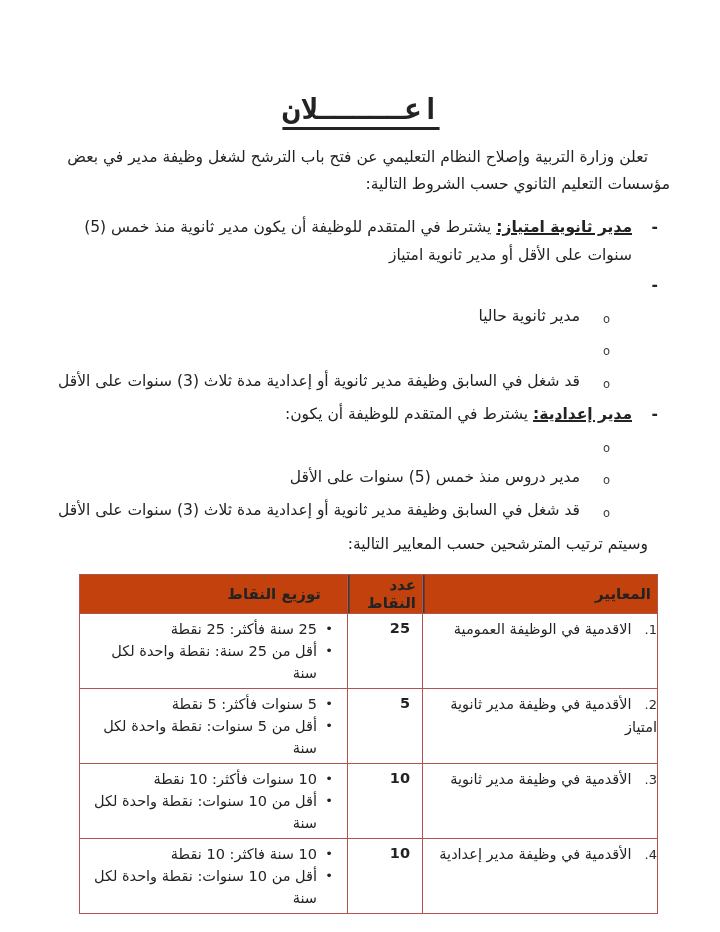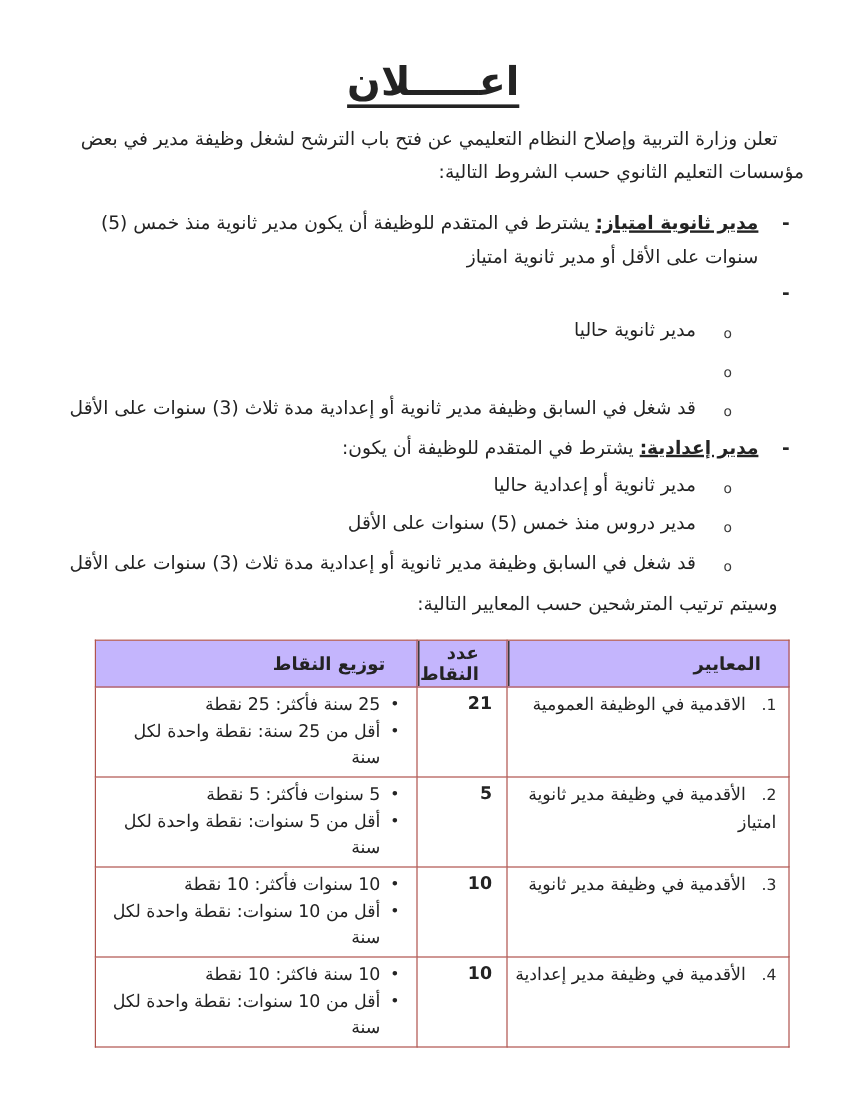--- a/index.html
+++ b/index.html
@@ -5,21 +5,21 @@
   html,body{margin:0;padding:0;}
   body{
     width:720px;height:932px;overflow:hidden;background:#ffffff;
     font-family:"DejaVu Sans",sans-serif;
     direction:rtl;color:#232323;
     -webkit-font-smoothing:antialiased;
   }
   .page{padding:0 50px 0 52px;position:relative;height:932px;box-sizing:border-box;}
 
   
-  .title{margin-top:48px;text-align:center;font-size:33px;font-weight:bold;letter-spacing:1px;}
+  .title{margin-top:92px;text-align:center;font-size:29px;font-weight:bold;letter-spacing:1px;font-family:Liberation Mono, monospace;}
   .title .u{text-decoration:underline;text-decoration-thickness:2.5px;text-underline-offset:8px;}
 
   
   .intro{font-size:15.5px;line-height:27.5px;text-indent:22px;}
 
   
   .conds{margin-top:6px;font-size:15.5px;line-height:27.5px;}
   .cond{display:flex;margin:3px 12px 3px 0;}
   .cond .marker{flex:none;width:26px;font-weight:bold;}
   .cond .heading{font-weight:bold;text-decoration:underline;text-decoration-thickness:1.5px;}
@@ -29,28 +29,28 @@
 
   
   .ranking{font-size:15.5px;line-height:27.5px;margin-top:4px;text-indent:22px;text-align:right;}
 
   
   table.tbl{border-collapse:collapse;width:578px;margin:8px 12px 0 0;font-size:14.5px;table-layout:fixed;}
   .tbl col.c-criteria{width:235px;}
   .tbl col.c-points{width:75px;}
   .tbl col.c-dist{width:268px;}
   .tbl th{
-    background:#c4b5fd;border:1px solid #b0544e;font-weight:bold;
-    height:24px;padding:1px 23px;text-align:right;font-size:15px;
+    background:#c2410c;border:1px solid #b0544e;font-weight:bold;
+    height:24px;padding:1px 6px;text-align:right;font-size:15px;
   }
   .tbl th.h-points{text-align:right;box-shadow:inset 1.6px 0 0 #3b3b3b;}
   .tbl th.h-criteria{box-shadow:inset 1.6px 0 0 #3b3b3b;}
   .tbl th.h-dist{padding-right:26px;}
   .tbl td{border:1px solid #b0544e;vertical-align:top;padding:4px 6px;height:44px;}
-  .tbl td.c-crit{padding-right:10px;line-height:22px;}
+  .tbl td.c-crit{padding-right:0;line-height:22px;}
   .tbl td.c-crit .num{display:inline-block;margin-left:13px;font-size:13px;color:#2b2b2b;}
   .tbl td.c-pts{text-align:right;padding-right:12px;font-weight:bold;line-height:20px;}
   .tbl td.c-dist{padding-right:6px;}
   .dl{display:flex;line-height:22px;}
   .dl .b{flex:none;width:24px;text-align:center;font-size:13px;}
 </style>
 </head>
 <body>
 
 <div class="page">
@@ -82,21 +82,20 @@
           <div>قد شغل في السابق وظيفة مدير ثانوية أو إعدادية مدة ثلاث (3) سنوات على الأقل</div>
         </div>
       </div>
       <div class="cond">
         <span class="marker">-</span>
         <div><span class="heading">مدير إعدادية:</span> <span>يشترط في المتقدم للوظيفة أن يكون:</span></div>
       </div>
       <div class="subs">
         <div class="sub">
           <span class="marker">o</span>
-          <div>مدير ثانوية أو إعدادية حاليا</div>
         </div>
         <div class="sub">
           <span class="marker">o</span>
           <div>مدير دروس منذ خمس (5) سنوات على الأقل</div>
         </div>
         <div class="sub">
           <span class="marker">o</span>
           <div>قد شغل في السابق وظيفة مدير ثانوية أو إعدادية مدة ثلاث (3) سنوات على الأقل</div>
         </div>
       </div>
@@ -113,21 +112,21 @@
     <thead>
       <tr>
         <th class="h-criteria">المعايير</th>
         <th class="h-points">عدد النقاط</th>
         <th class="h-dist">توزيع النقاط</th>
       </tr>
     </thead>
     <tbody id="tbl-body">
         <tr>
           <td class="c-crit"><span class="num">1.</span><span>الاقدمية في الوظيفة العمومية</span></td>
-          <td class="c-pts">21</td>
+          <td class="c-pts">25</td>
           <td class="c-dist">
             <div class="dl">
               <span class="b">•</span>
               <span>25 سنة فأكثر: 25 نقطة</span>
             </div>
             <div class="dl">
               <span class="b">•</span>
               <span>أقل من 25 سنة: نقطة واحدة لكل سنة</span>
             </div>
           </td>

